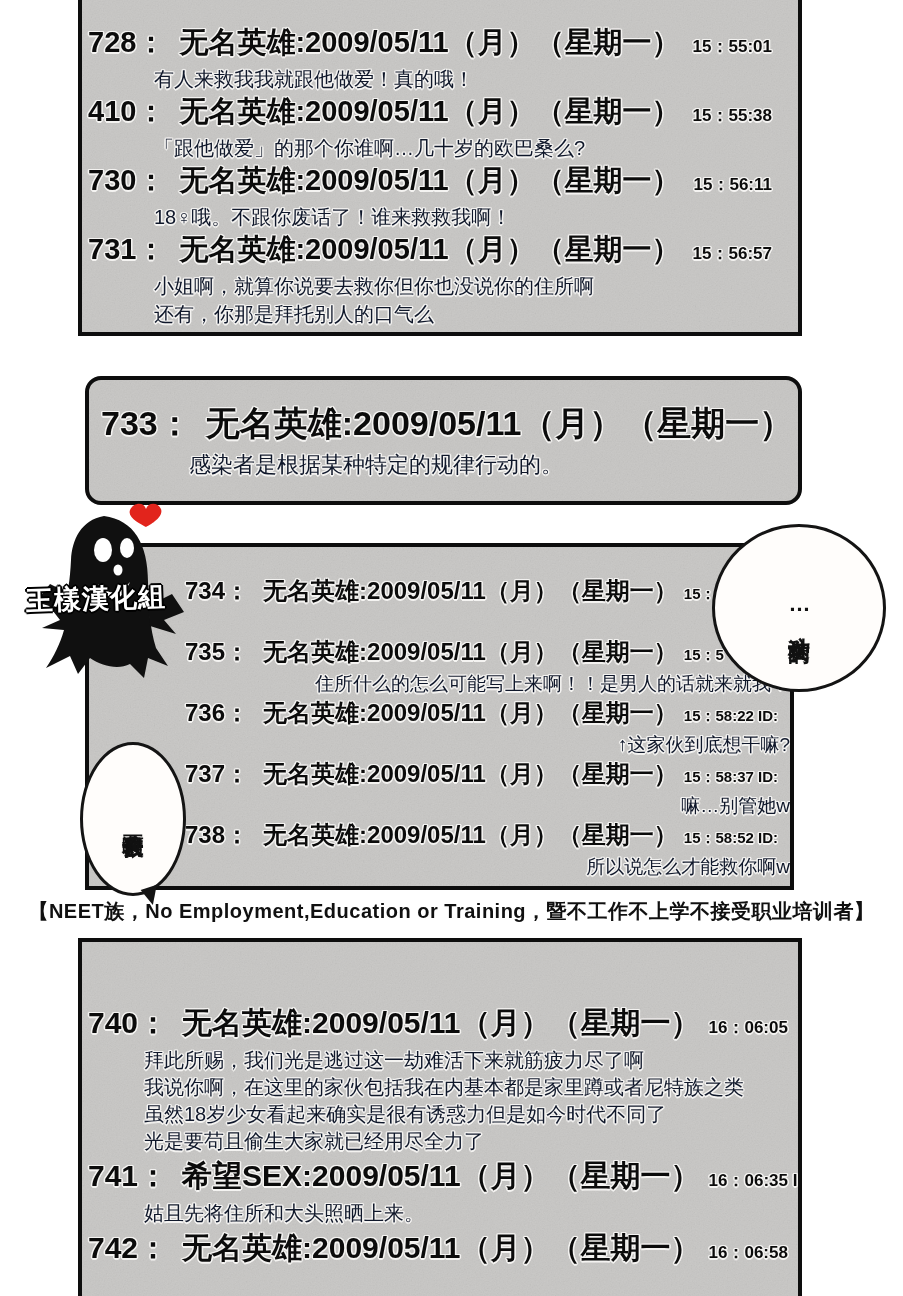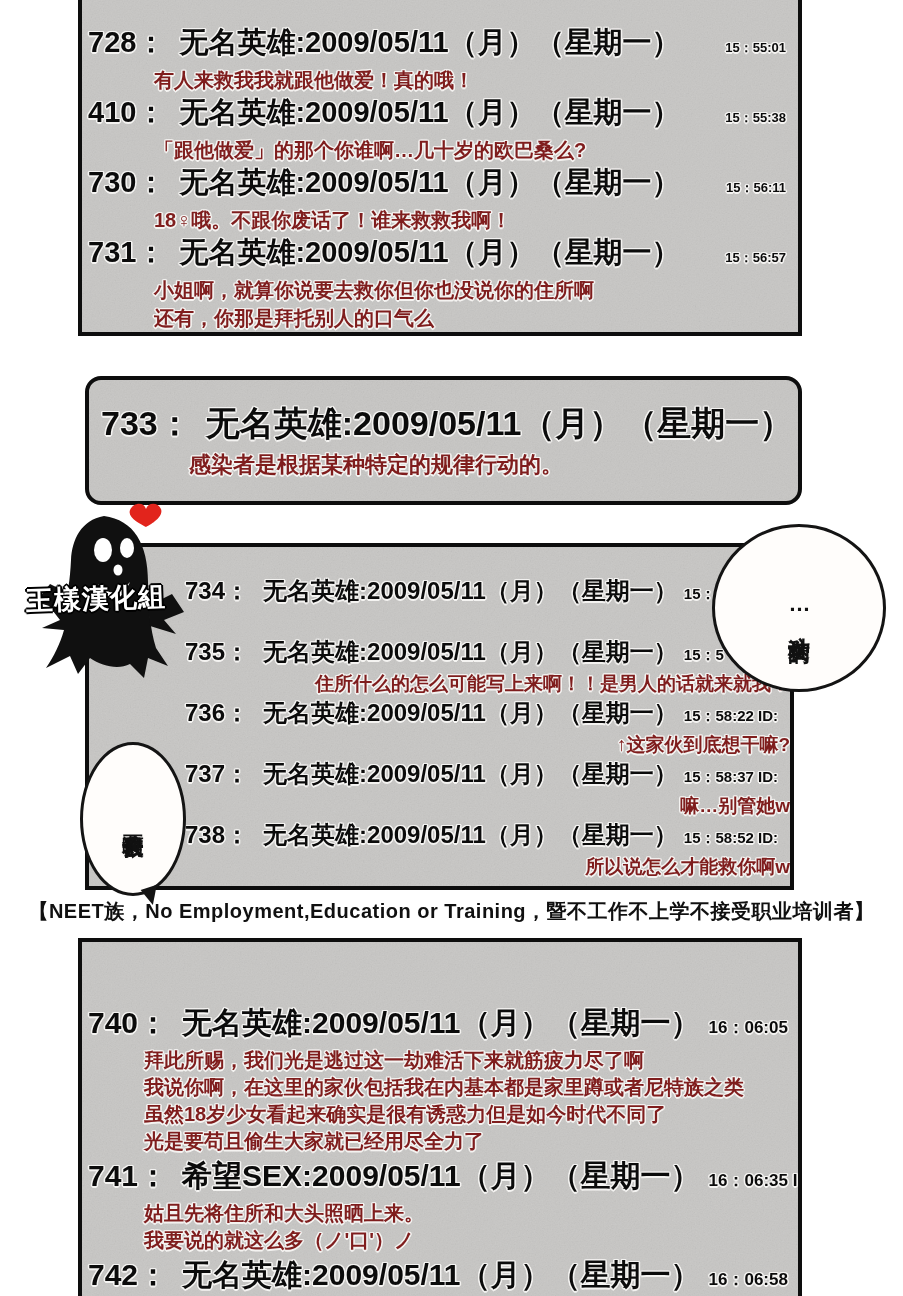--- a/index.html
+++ b/index.html
@@ -14,28 +14,28 @@
 
   #panel1{left:78px;top:0;width:724px;height:336px;border-top:none;}
   #panel2{left:85px;top:376px;width:717px;height:129px;border-radius:16px;}
   #panel3{left:85px;top:543px;width:709px;height:347px;}
   #panel4{left:78px;top:938px;width:724px;height:358px;border-bottom:none;}
 
   .post{white-space:nowrap;}
   .post-head{display:flex;align-items:baseline;font-weight:bold;color:#0b0b0b;}
   .head-num{margin-right:14px;}
   .head-time{font-weight:bold;}
-  .post-line{font-weight:bold;color:#7f1d1d;}
+  .post-line{font-weight:normal;color:#0f172a;}
   .outl{text-shadow:-1.5px 0 #f4f3f1,1.5px 0 #f4f3f1,0 -1.5px #f4f3f1,0 1.5px #f4f3f1,
     -1px -1px #f4f3f1,1px -1px #f4f3f1,-1px 1px #f4f3f1,1px 1px #f4f3f1;}
 
   
-  #panel1 .panel-inner{padding:24px 12px 0 6px;}
+  #panel1 .panel-inner{padding:24px 26px 0 6px;}
   #panel1 .post-head{font-size:29px;line-height:37px;}
-  #panel1 .head-time{margin-left:auto;font-size:13px;}
+  #panel1 .head-time{margin-left:auto;font-size:17px;}
   #panel1 .post-line{font-size:20px;line-height:28px;padding-left:66px;}
 
   
   #panel2 .panel-inner{padding:22px 8px 0 12px;}
   #panel2 .post-head{font-size:34px;line-height:42px;}
   #panel2 .post-line{font-size:22px;line-height:30px;padding-left:88px;margin-top:6px;}
 
   
   #panel3 .panel-inner{padding:28px 0 0 96px;text-align:right;}
   #panel3 .post-head{font-size:24px;line-height:31px;}
@@ -210,21 +210,20 @@
           <div class="post-line outl">虽然18岁少女看起来确实是很有诱惑力但是如今时代不同了</div>
           <div class="post-line outl">光是要苟且偷生大家就已经用尽全力了</div>
         </div>
         <div class="post">
           <div class="post-head outl">
             <span class="head-num">741：</span>
             <span class="head-main">希望SEX:2009/05/11（月）（星期一）</span>
             <span class="head-time outl">16：06:35 ID</span>
           </div>
           <div class="post-line outl">姑且先将住所和大头照晒上来。</div>
-          <div class="post-line outl">我要说的就这么多（ノ'口'）ノ</div>
         </div>
         <div class="post">
           <div class="post-head outl">
             <span class="head-num">742：</span>
             <span class="head-main">无名英雄:2009/05/11（月）（星期一）</span>
             <span class="head-time outl">16：06:58</span>
           </div>
         </div>
       </div>
   </div>

